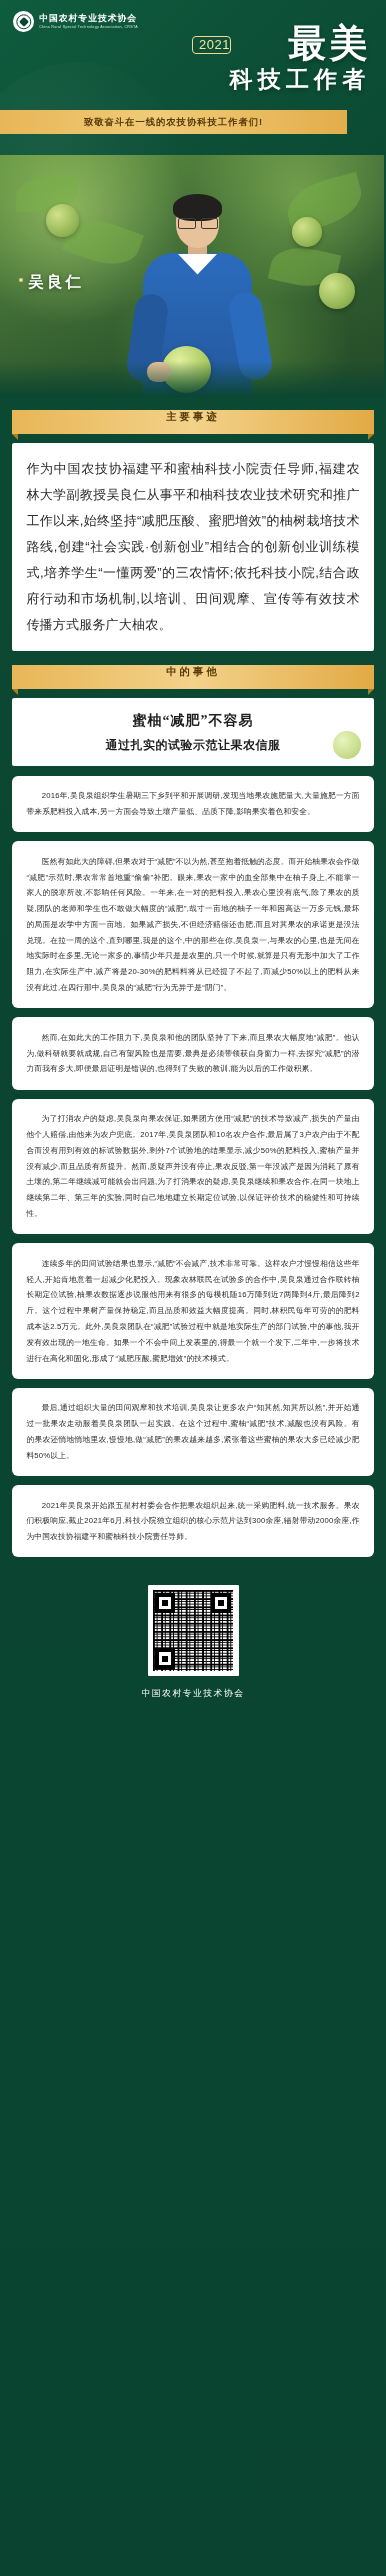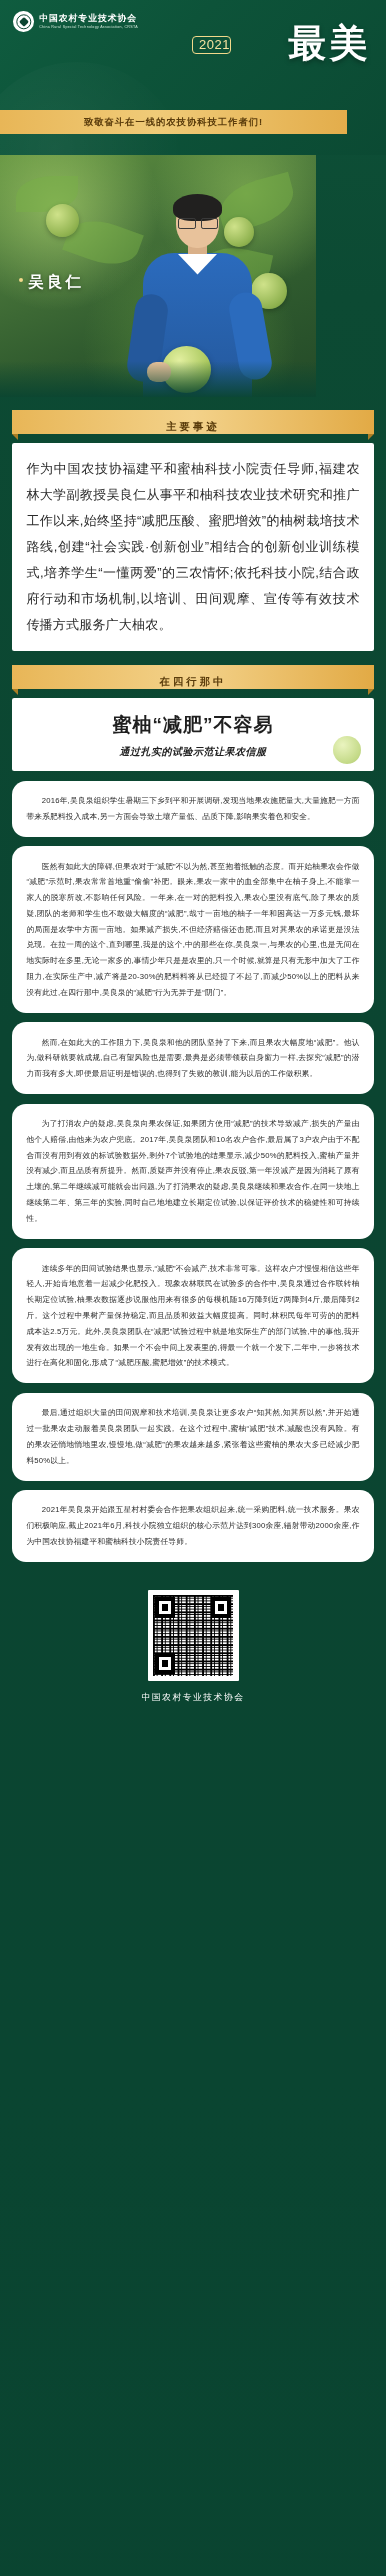--- a/index.html
+++ b/index.html
@@ -133,21 +133,21 @@
   .ribbon span {
     color: #5a3c0b;
     font-size: 9.3px;
     letter-spacing: 1px;
     font-weight: bold;
   }
 
   
   .photo {
     position: relative;
-    width: 316px;
+    width: 384px;
     height: 242px;
     background:
       radial-gradient(circle at 18% 22%, rgba(190,225,120,0.55), rgba(0,0,0,0) 32%),
       radial-gradient(circle at 78% 16%, rgba(160,205,95,0.5), rgba(0,0,0,0) 30%),
       radial-gradient(circle at 60% 78%, rgba(120,175,70,0.45), rgba(0,0,0,0) 40%),
       linear-gradient(160deg,#5e8f3e 0%, #49763a 30%, #2f5a2e 65%, #234a28 100%);
     overflow: hidden;
   }
   .leaf {
     position: absolute;
@@ -268,21 +268,21 @@
     left: 0; bottom: 0;
     width: 386px; height: 36px;
     background: linear-gradient(180deg, rgba(10,69,49,0) 0%, rgba(10,69,49,0.95) 100%);
   }
   .band {
     margin: 13.4px auto 0;
     width: 362px;
     height: 24px;
     background: linear-gradient(90deg,#e8b657 0%, #f3d28a 50%, #e2aa45 100%);
     display: flex;
-    align-items: flex-end;
+    align-items: flex-start;
     justify-content: center;
     position: relative;
   }
   .band::before, .band::after {
     content: "";
     position: absolute;
     top: 24px;
     border-style: solid;
   }
   .band::before {
@@ -330,40 +330,40 @@
   }
   .story-title-card .deco {
     position: absolute;
     right: 13.4px; bottom: 7.2px;
     width: 28px; height: 28px;
     border-radius: 50%;
     background: radial-gradient(circle at 35% 32%, #e6f2b4, #b9d372 70%, #9dbb58 100%);
     opacity: 0.85;
   }
   .story-t1 {
-    font-size: 19px;
+    font-size: 14px;
     font-weight: bold;
     letter-spacing: 1px;
     line-height: 1.6;
+    font-family: Liberation Serif, serif;
   }
   .story-t2 {
-    font-size: 10px;
+    font-size: 12px;
     font-weight: bold;
     letter-spacing: 0.5px;
     margin-top: 3.1px;
     line-height: 1.6;
-    font-style: italic;
   }
 
   .para-card {
     width: 362px;
     margin: 9.3px auto 0;
     background: #ffffff;
     color: #2b2b2b;
-    border-radius: 14px;
+    border-radius: 6px;
     padding: 12.4px 14.4px;
     font-size: 7.7px;
     line-height: 2.05;
     text-align: justify;
     letter-spacing: 0.2px;
   }
   .para-card p { margin: 0 0 8.2px; text-indent: 2em; }
   .para-card p:last-child { margin-bottom: 0; }
 
   
@@ -422,20 +422,21 @@
       <div class="org-text">
         <div class="org-cn">中国农村专业技术协会</div>
         <div class="org-en">China Rural Special Technology Association, CRSTA</div>
       </div>
     </div>
 
     <div class="year-badge">2021</div>
 
     <div class="title-big">
       <div class="title-zui">最美</div>
+      <div class="title-sub">科技工作者</div>
     </div>
 
     <div class="ribbon">
       <span>致敬奋斗在一线的农技协科技工作者们!</span>
     </div>
   </div>
 
   <div class="photo">
     <div class="leaf" style="left:15.5px;top:20.6px;width:62px;height:36px;"></div>
     <div class="leaf" style="left:67px;top:67px;width:72px;height:41px;transform:rotate(20deg);"></div>
@@ -463,21 +464,21 @@
     </div>
     <div class="photo-fade"></div>
   </div>
 
   <div class="band">
     <span>主要事迹</span>
   </div>
   <div class="white-card">作为中国农技协福建平和蜜柚科技小院责任导师,福建农林大学副教授吴良仁从事平和柚科技农业技术研究和推广工作以来,始终坚持“减肥压酸、蜜肥增效”的柚树栽培技术路线,创建“社会实践·创新创业”相结合的创新创业训练模式,培养学生“一懂两爱”的三农情怀;依托科技小院,结合政府行动和市场机制,以培训、田间观摩、宣传等有效技术传播方式服务广大柚农。</div>
 
   <div class="band">
-    <span>在四行那中</span>
+    <span>中的事他</span>
   </div>
 
   <div class="story-wrap">
     <div class="story-title-card">
       <div class="story-t1">蜜柚“减肥”不容易</div>
       <div class="story-t2">通过扎实的试验示范让果农信服</div>
       <div class="deco"></div>
     </div>
   </div>
 

